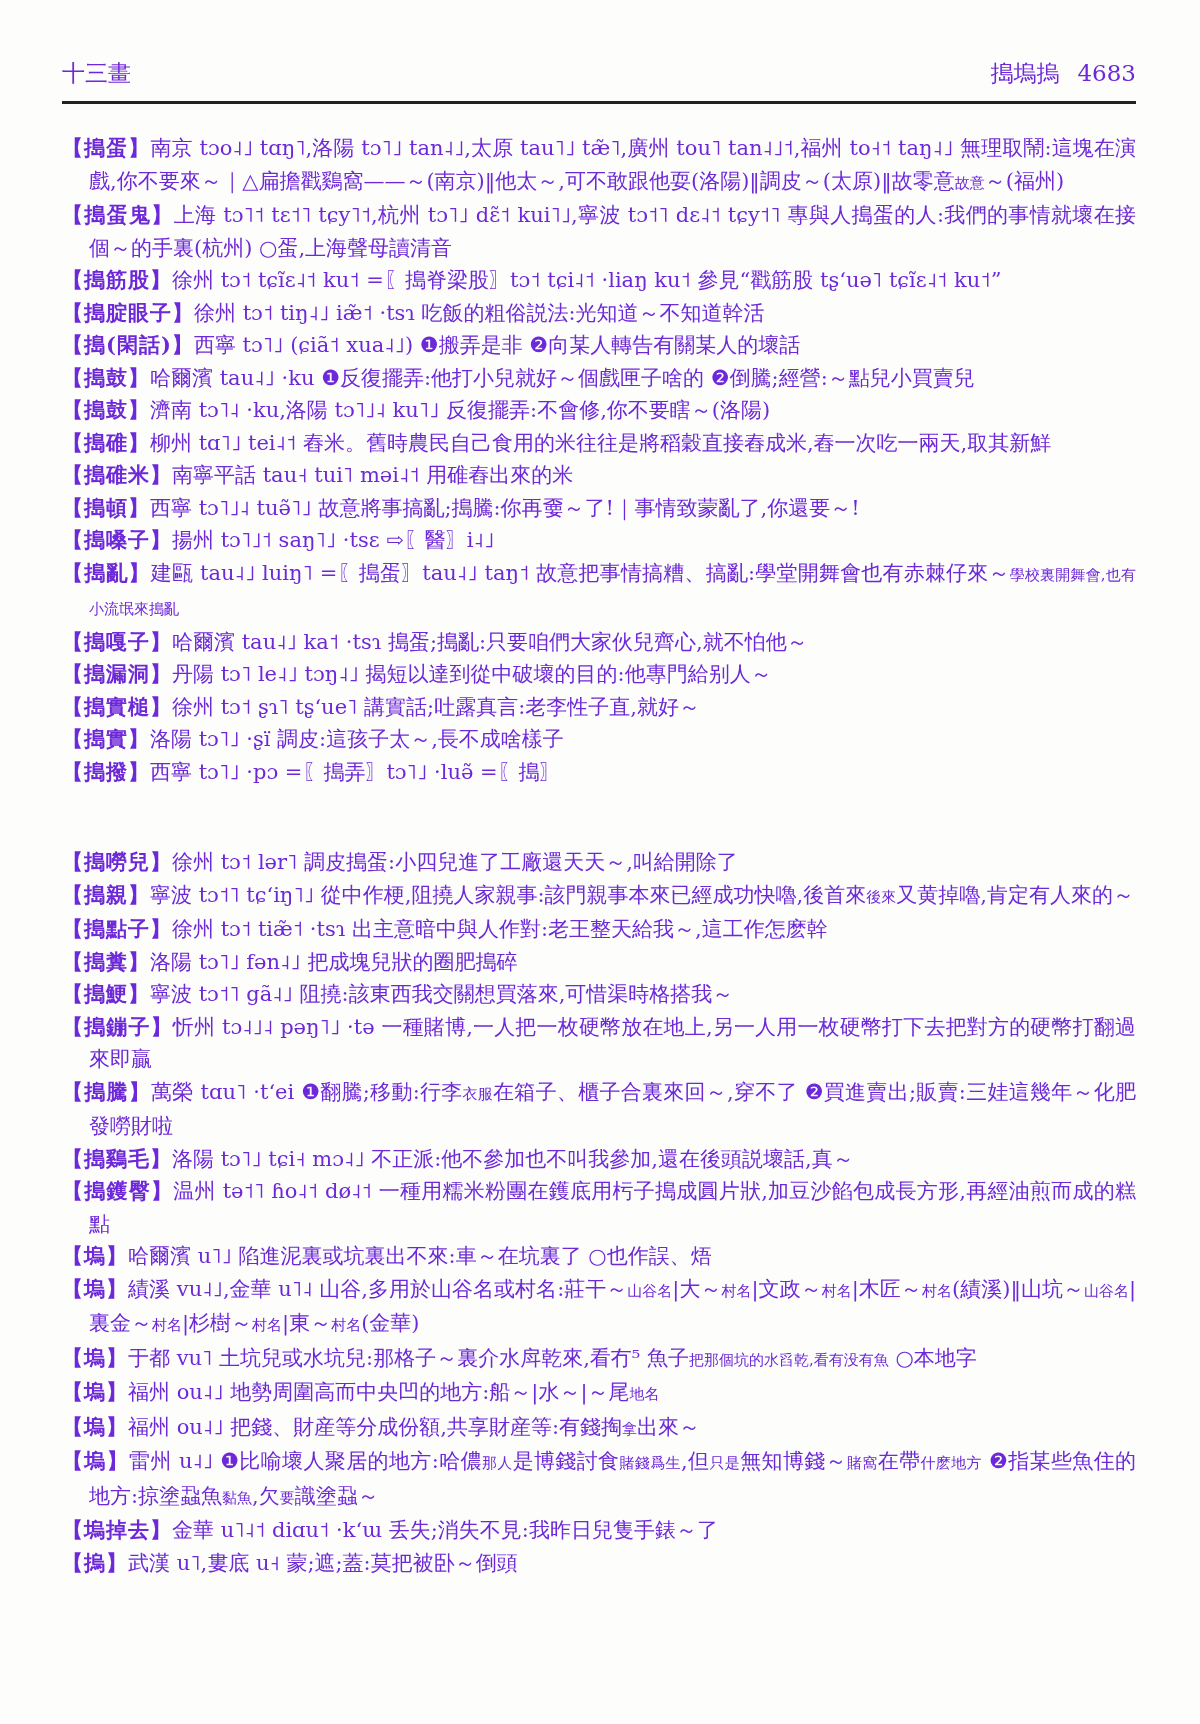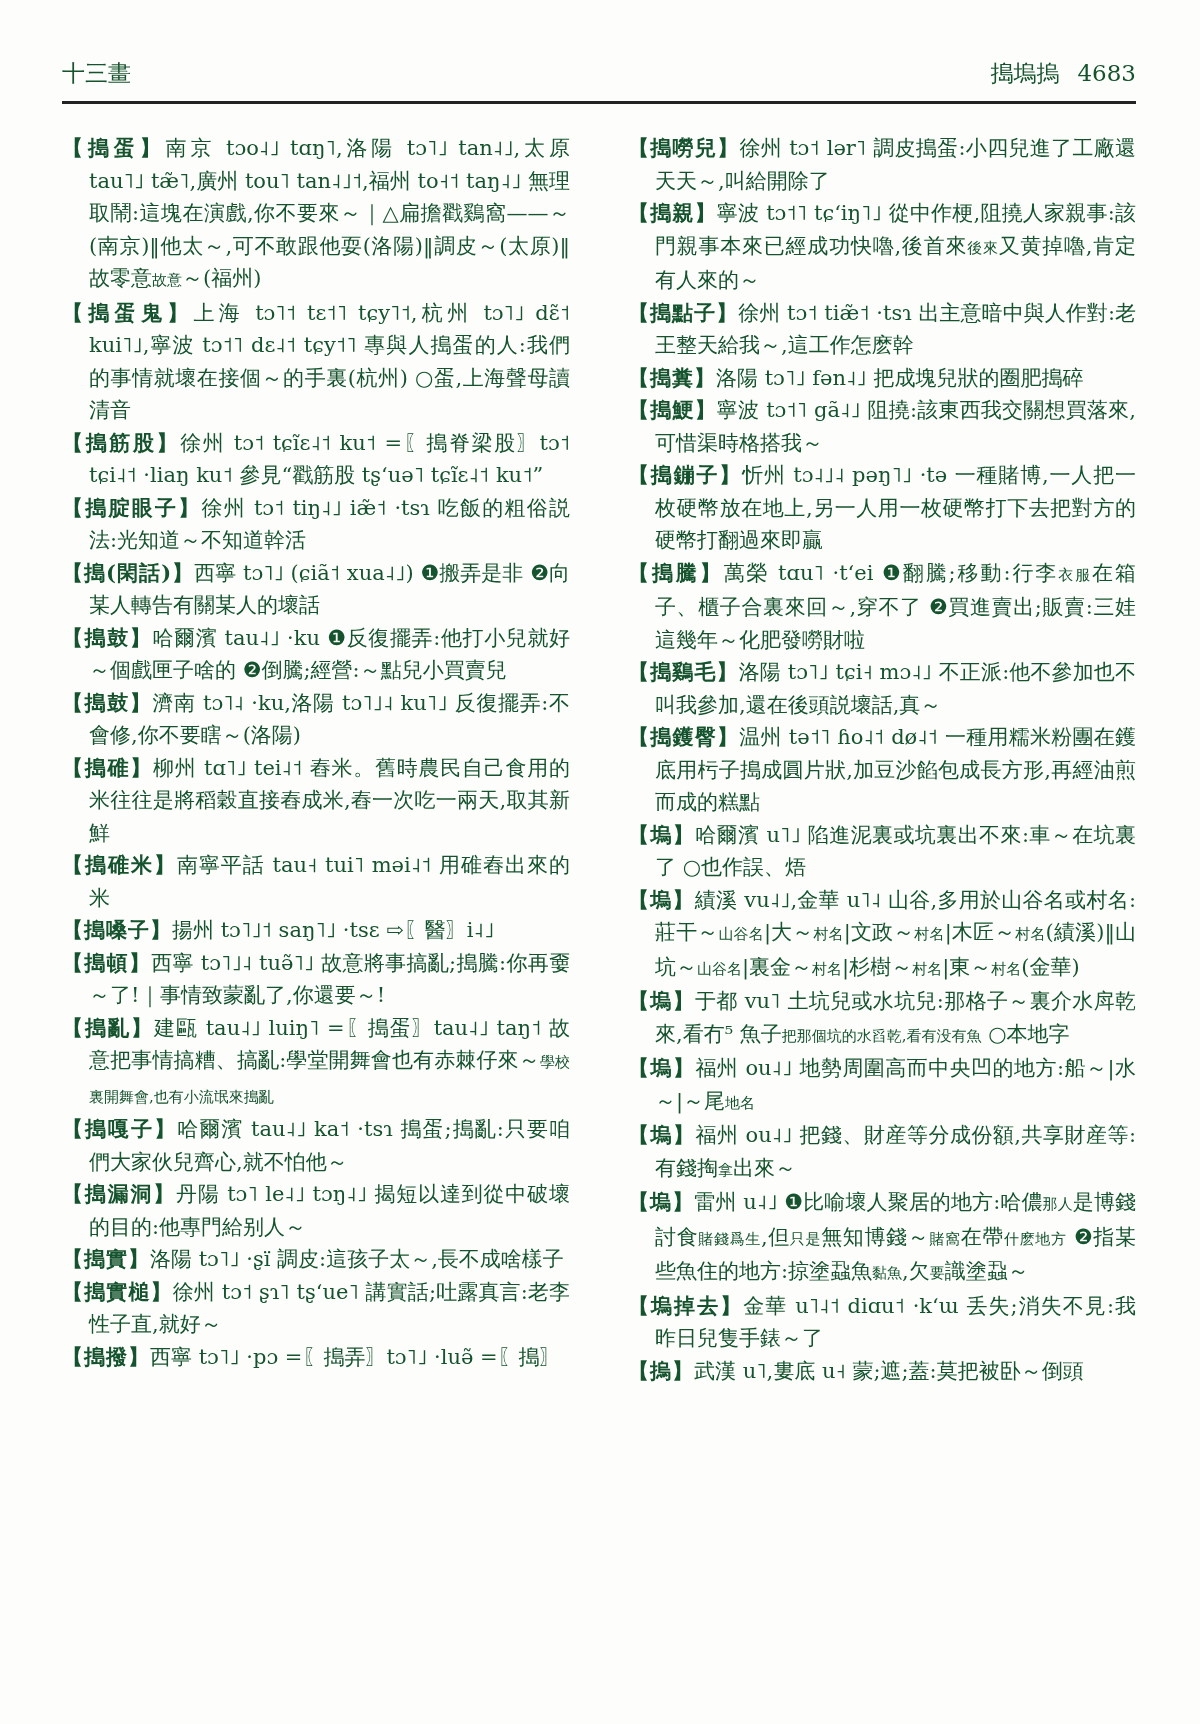--- a/index.html
+++ b/index.html
@@ -1,34 +1,34 @@
 <!DOCTYPE html>
 <html><head>
 <meta charset="utf-8">
 <style>
   html,body{margin:0;padding:0;background:#e8e8e4;}
   .page{
     position:relative;
     width:1200px;height:1724px;
     margin:0 auto;
     background:#fdfdfb;
-    color:#14532d;
+    color:#6d28d9;
     font-family:"DejaVu Serif","Liberation Serif",serif;
     box-sizing:border-box;
     padding:58px 64px 40px 62px;
     overflow:hidden;
   }
   .hdr{
     display:flex;justify-content:space-between;align-items:baseline;
     font-size:23px;line-height:30px;
   }
   .hdr .right span{margin-left:18px;}
   .rule{border-top:3px solid #222;margin-top:13px;}
   .cols{
-    display:flex;gap:58px;margin-top:28px;
+    display:flex;gap:58px;margin-top:28px;flex-direction:column;
   }
   .col{
     flex:1 1 0;min-width:0;
     font-size:21px;line-height:32.5px;
     text-align:justify;
   }
   .entry{
     padding-left:27px;
     text-indent:-27px;
   }
@@ -49,27 +49,27 @@
     <div class="col" id="col-left">
         <div class="entry"><span class="head">【搗蛋】</span><span>南京 tɔo˨˩ tɑŋ˥,洛陽 tɔ˥˩ tan˨˩,太原 tau˥˩ tæ̃˥,廣州 tou˥ tan˨˩˦,福州 to˧˦ taŋ˨˩ 無理取鬧:這塊在演戲,你不要來～｜△扁擔戳鷄窩——～(南京)‖他太～,可不敢跟他耍(洛陽)‖調皮～(太原)‖故零意</span><span class="gloss">故意</span><span>～(福州)</span></div>
         <div class="entry"><span class="head">【搗蛋鬼】</span><span>上海 tɔ˥˦ tɛ˦˥ tɕy˥˦,杭州 tɔ˥˩ dɛ̃˦ kui˥˩,寧波 tɔ˦˥ dɛ˨˦ tɕy˦˥ 專與人搗蛋的人:我們的事情就壞在接個～的手裏(杭州) ○蛋,上海聲母讀清音</span></div>
         <div class="entry"><span class="head">【搗筋股】</span><span>徐州 tɔ˦ tɕĩɛ˨˦ ku˦ =〖搗脊梁股〗tɔ˦ tɕi˨˦ ·liaŋ ku˦ 參見“戳筋股 tʂʻuə˥ tɕĩɛ˨˦ ku˦”</span></div>
         <div class="entry"><span class="head">【搗腚眼子】</span><span>徐州 tɔ˦ tiŋ˨˩ iæ̃˦ ·tsɿ 吃飯的粗俗説法:光知道～不知道幹活</span></div>
         <div class="entry"><span class="head">【搗(閑話)】</span><span>西寧 tɔ˥˩ (ɕiã˦ xua˨˩) ❶搬弄是非 ❷向某人轉告有關某人的壞話</span></div>
         <div class="entry"><span class="head">【搗鼓】</span><span>哈爾濱 tau˨˩ ·ku ❶反復擺弄:他打小兒就好～個戲匣子啥的 ❷倒騰;經營:～點兒小買賣兒</span></div>
         <div class="entry"><span class="head">【搗鼓】</span><span>濟南 tɔ˥˨ ·ku,洛陽 tɔ˥˩˨ ku˥˩ 反復擺弄:不會修,你不要瞎～(洛陽)</span></div>
         <div class="entry"><span class="head">【搗碓】</span><span>柳州 tɑ˥˩ tei˨˦ 舂米。舊時農民自己食用的米往往是將稻穀直接舂成米,舂一次吃一兩天,取其新鮮</span></div>
         <div class="entry"><span class="head">【搗碓米】</span><span>南寧平話 tau˧ tui˥ məi˨˦ 用碓舂出來的米</span></div>
+        <div class="entry"><span class="head">【搗頓】</span><span>西寧 tɔ˥˩˨ tuə̃˥˩ 故意將事搞亂;搗騰:你再嫑～了!｜事情致蒙亂了,你還要～!</span></div>
         <div class="entry"><span class="head">【搗嗓子】</span><span>揚州 tɔ˥˩˦ saŋ˥˩ ·tsɛ ⇨〖醫〗i˨˩</span></div>
-        <div class="entry"><span class="head">【搗頓】</span><span>西寧 tɔ˥˩˨ tuə̃˥˩ 故意將事搞亂;搗騰:你再嫑～了!｜事情致蒙亂了,你還要～!</span></div>
         <div class="entry"><span class="head">【搗亂】</span><span>建甌 tau˨˩ luiŋ˥ =〖搗蛋〗tau˨˩ taŋ˦ 故意把事情搞糟、搞亂:學堂開舞會也有赤棘仔來～</span><span class="gloss">學校裏開舞會,也有小流氓來搗亂</span></div>
         <div class="entry"><span class="head">【搗嘎子】</span><span>哈爾濱 tau˨˩ ka˦ ·tsɿ 搗蛋;搗亂:只要咱們大家伙兒齊心,就不怕他～</span></div>
         <div class="entry"><span class="head">【搗漏洞】</span><span>丹陽 tɔ˥ le˨˩ tɔŋ˨˩ 揭短以達到從中破壞的目的:他專門給别人～</span></div>
+        <div class="entry"><span class="head">【搗實槌】</span><span>徐州 tɔ˦ ʂɿ˥ tʂʻue˥ 講實話;吐露真言:老李性子直,就好～</span></div>
         <div class="entry"><span class="head">【搗實】</span><span>洛陽 tɔ˥˩ ·ʂï 調皮:這孩子太～,長不成啥樣子</span></div>
-        <div class="entry"><span class="head">【搗實槌】</span><span>徐州 tɔ˦ ʂɿ˥ tʂʻue˥ 講實話;吐露真言:老李性子直,就好～</span></div>
         <div class="entry"><span class="head">【搗撥】</span><span>西寧 tɔ˥˩ ·pɔ =〖搗弄〗tɔ˥˩ ·luə̃ =〖搗〗</span></div>
       </div>
     <div class="col" id="col-right">
         <div class="entry"><span class="head">【搗嘮兒】</span><span>徐州 tɔ˦ lər˥ 調皮搗蛋:小四兒進了工廠還天天～,叫給開除了</span></div>
         <div class="entry"><span class="head">【搗親】</span><span>寧波 tɔ˦˥ tɕʻiŋ˥˩ 從中作梗,阻撓人家親事:該門親事本來已經成功快嚕,後首來</span><span class="gloss">後來</span><span>又黄掉嚕,肯定有人來的～</span></div>
         <div class="entry"><span class="head">【搗點子】</span><span>徐州 tɔ˦ tiæ̃˦ ·tsɿ 出主意暗中與人作對:老王整天給我～,這工作怎麽幹</span></div>
         <div class="entry"><span class="head">【搗糞】</span><span>洛陽 tɔ˥˩ fən˨˩ 把成塊兒狀的圈肥搗碎</span></div>
         <div class="entry"><span class="head">【搗鯁】</span><span>寧波 tɔ˦˥ gã˨˩ 阻撓:該東西我交關想買落來,可惜渠時格搭我～</span></div>
         <div class="entry"><span class="head">【搗鏰子】</span><span>忻州 tɔ˨˩˨ pəŋ˥˩ ·tə 一種賭博,一人把一枚硬幣放在地上,另一人用一枚硬幣打下去把對方的硬幣打翻過來即贏</span></div>
         <div class="entry"><span class="head">【搗騰】</span><span>萬榮 tɑu˥ ·tʻei ❶翻騰;移動:行李</span><span class="gloss">衣服</span><span>在箱子、櫃子合裏來回～,穿不了 ❷買進賣出;販賣:三娃這幾年～化肥發嘮財啦</span></div>

